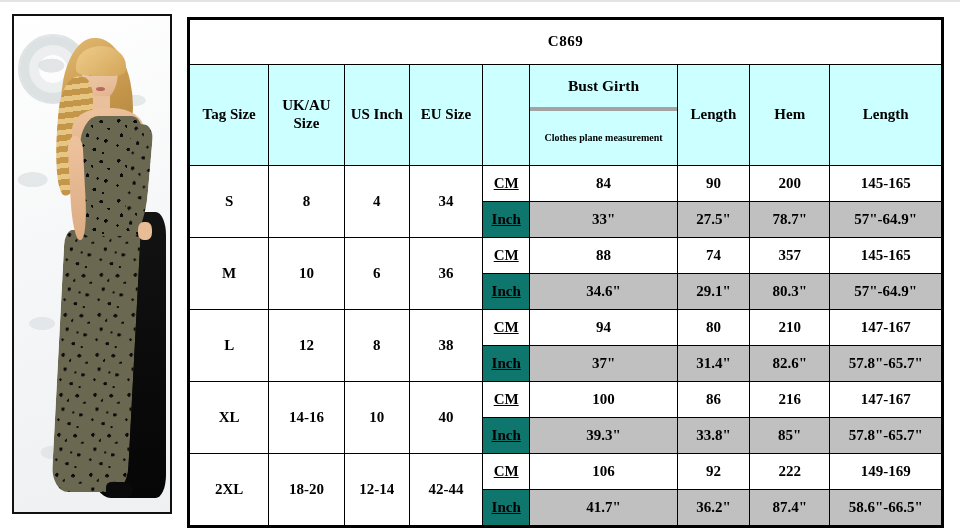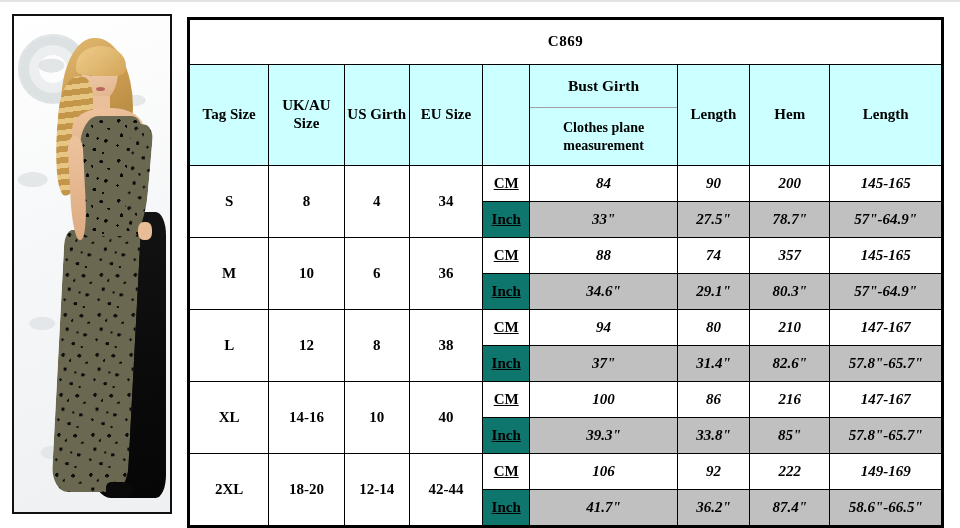--- a/index.html
+++ b/index.html
@@ -243,45 +243,45 @@
   .bust-inner {
     display: flex;
     flex-direction: column;
     height: 100px;
   }
   .bust-top {
     flex: 0 0 42px;
     display: flex;
     align-items: center;
     justify-content: center;
-    border-bottom: 1px solid #a3a3a3;
+    border-bottom: 4px solid #a3a3a3;
     font-size: 15.5px;
   }
   .bust-bot {
     flex: 1;
     display: flex;
     align-items: center;
     justify-content: center;
     text-align: center;
-    font-size: 14px;
+    font-size: 10px;
     line-height: 1.25;
     padding: 0 4px;
   }
   .size-cell { font-size: 16px; height: 70px; background: #ffffff; }
   .unit-cell {
     text-align: left;
     padding-left: 8px;
     font-size: 14.5px;
     height: 35px;
     text-decoration: underline;
   }
   .row-cm { background: #ffffff; }
   .row-in { background: #c0c0c0; }
   .row-in .unit-cell { background: #0f766e; }
-  .val { font-size: 15px; font-style: italic; }
+  .val { font-size: 15px; }
 </style>
 </head>
 <body>
 
 <div id="page">
 
   <div class="top-rule"></div>
 
   <div id="photo-panel">
     <div id="photo-bg"></div>
@@ -319,21 +319,21 @@
       <col style="width:112px">
     </colgroup>
     <tbody>
       <tr>
         <td class="title-cell" colspan="9">C869</td>
       </tr>
 
       <tr>
         <td class="hdr hdr-tall">Tag Size</td>
         <td class="hdr hdr-tall">UK/AU Size</td>
-        <td class="hdr hdr-tall">US Girth</td>
+        <td class="hdr hdr-tall">US Inch</td>
         <td class="hdr hdr-tall">EU Size</td>
         <td class="hdr hdr-tall"></td>
         <td class="hdr hdr-tall bust-wrap">
           <div class="bust-inner">
             <div class="bust-top">Bust Girth</div>
             <div class="bust-bot">Clothes plane measurement</div>
           </div>
         </td>
         <td class="hdr hdr-tall">Length</td>
         <td class="hdr hdr-tall">Hem</td>

